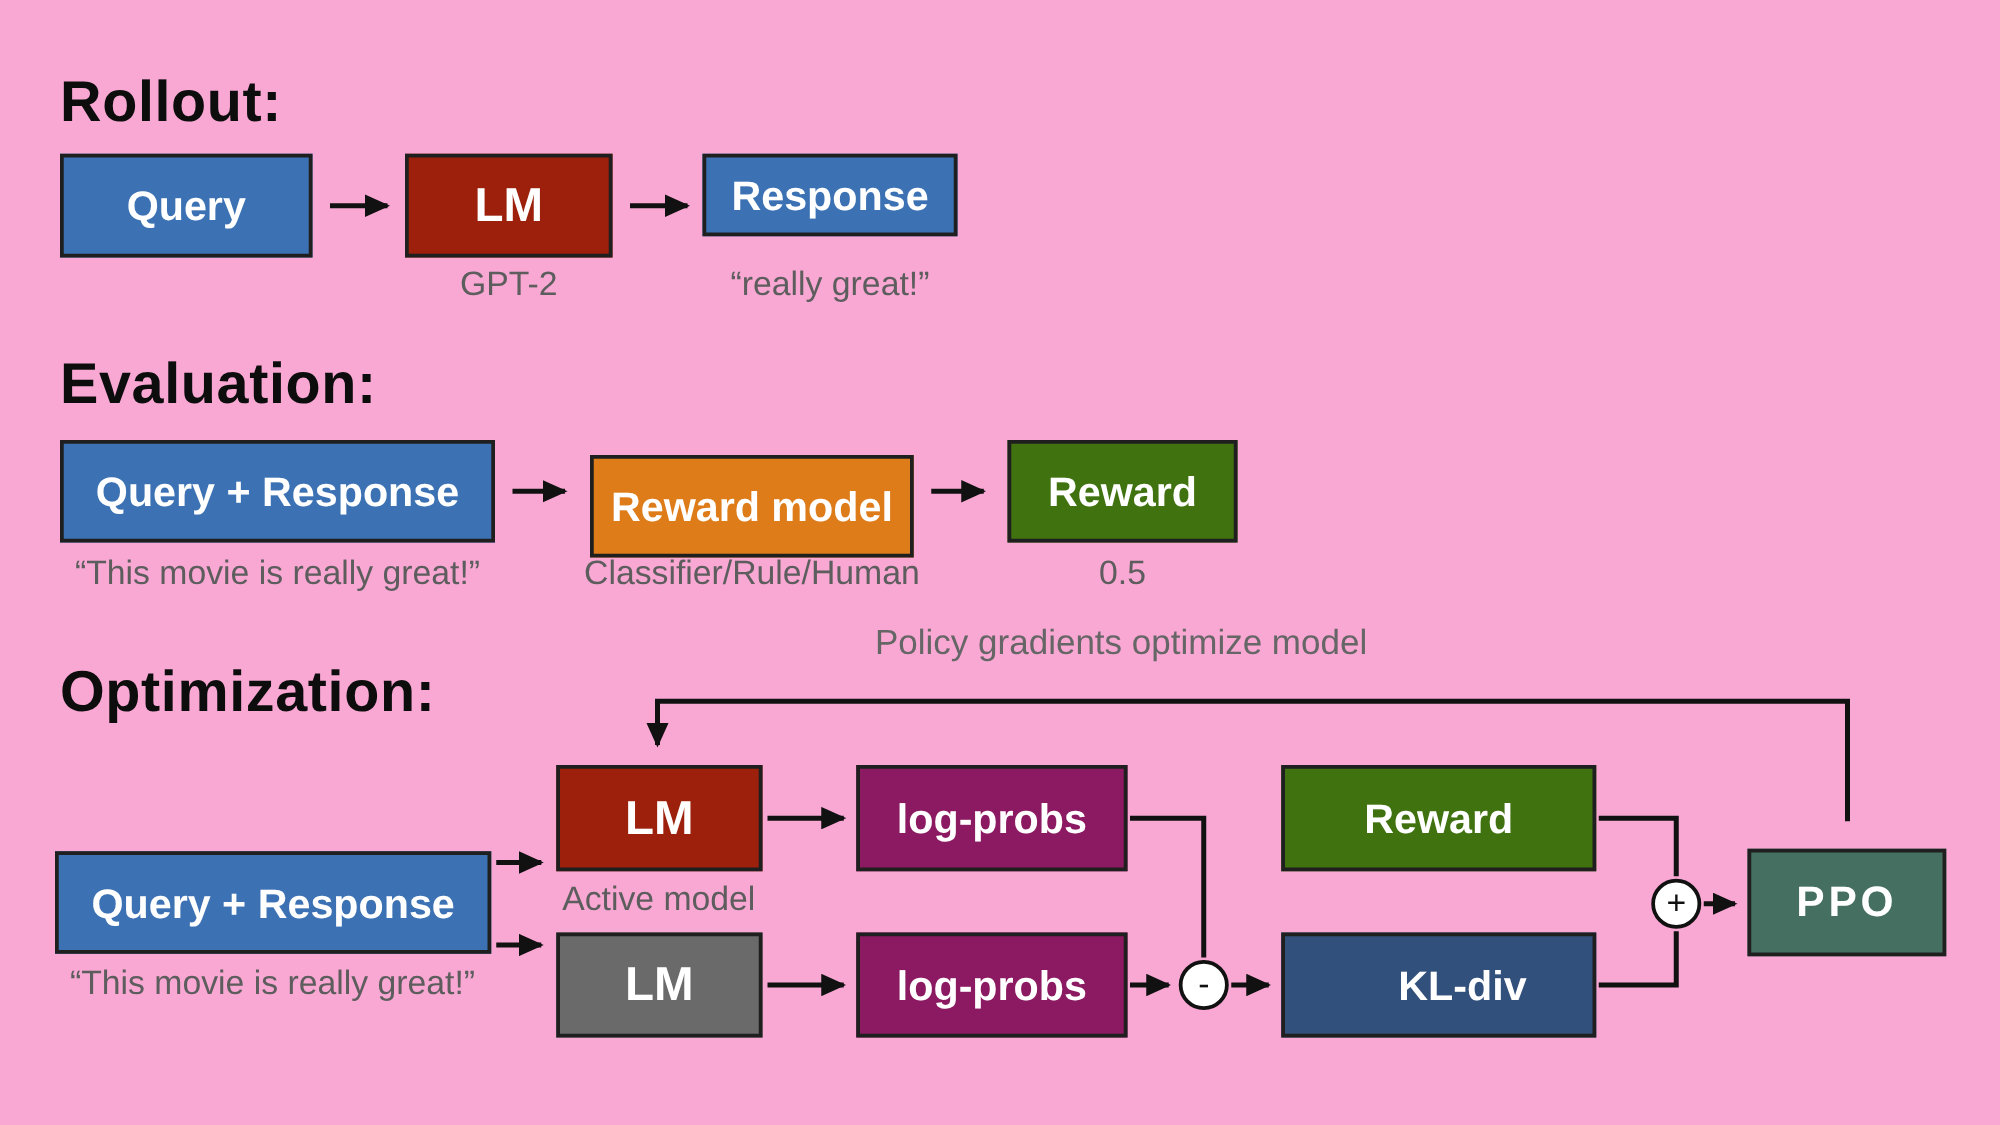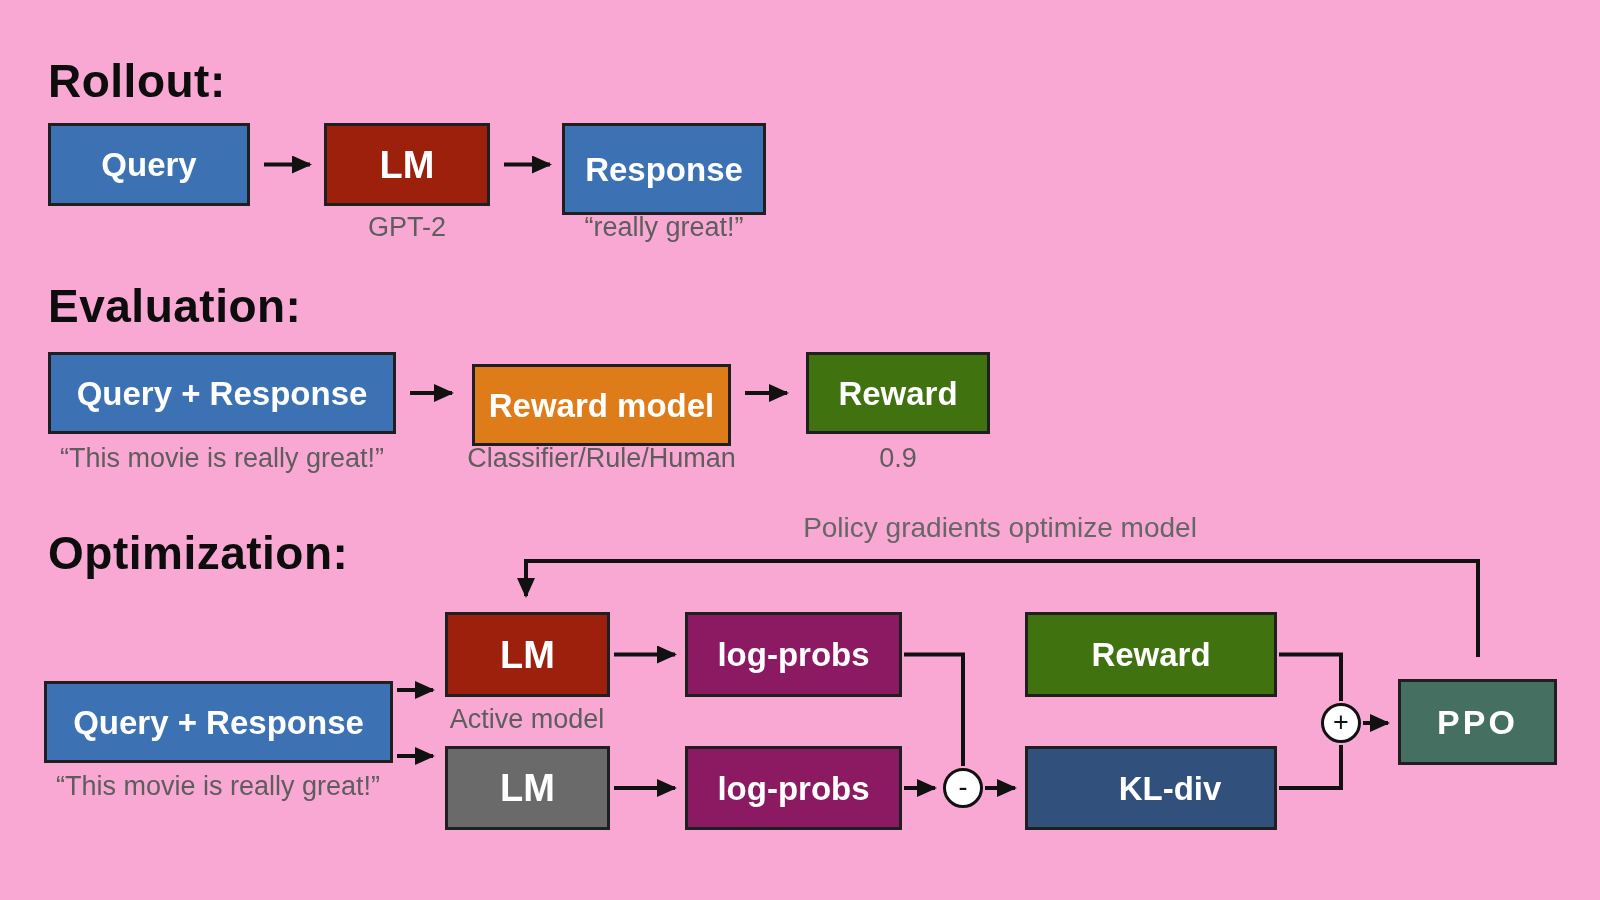--- a/index.html
+++ b/index.html
@@ -6,21 +6,21 @@
   body{font-family:"Liberation Sans","DejaVu Sans",sans-serif;}
   .canvas{position:relative;width:1600px;height:900px;background:#f9a8d4;overflow:hidden;}
   .wires{position:absolute;left:0;top:0;width:1600px;height:900px;pointer-events:none;}
   .heading{position:absolute;color:#0d0d0d;font-weight:bold;font-size:46px;line-height:1;letter-spacing:0.5px;}
   .box{position:absolute;display:flex;align-items:center;justify-content:center;
        color:#ffffff;font-weight:bold;font-size:33px;border:3px solid #1f1f1f;
        box-sizing:border-box;line-height:1;}
   .box.lm-label{font-size:38px;}
   .box.ppo-box{font-size:34px;letter-spacing:3px;}
   .caption{position:absolute;color:#5d5d5d;font-size:27px;text-align:center;line-height:1.15;}
-  .feedback-label{position:absolute;left:700px;top:514px;width:600px;text-align:center;
+  .feedback-label{position:absolute;left:700px;top:500px;width:600px;text-align:left;
                   color:#666666;font-size:28px;line-height:1;}
   .op{position:absolute;width:40px;height:40px;box-sizing:border-box;border:3px solid #111111;
       border-radius:50%;background:#ffffff;display:flex;align-items:center;justify-content:center;
       color:#111111;font-size:27px;line-height:1;padding-bottom:2px;}
 </style>
 </head>
 <body>
 
 <div class="canvas">
 
@@ -52,42 +52,42 @@
   </svg>
 
   <div class="heading" style="left:48px;top:58px;">Rollout:</div>
 
   <div class="box" style="left: 48px; top: 123px; width: 202px; height: 83px; background-color: rgb(60, 114, 180);">
     <span>Query</span>
   </div>
   <div class="box lm-label" style="left: 324px; top: 123px; width: 166px; height: 83px; background-color: rgb(156, 32, 12);">
     <span>LM</span>
   </div>
-  <div class="box" style="left: 562px; top: 123px; width: 204px; height: 92px; background-color: rgb(60, 114, 180); text-align: right;">
+  <div class="box" style="left: 562px; top: 123px; width: 204px; height: 66px; background-color: rgb(60, 114, 180); text-align: right;">
     <span>Response</span>
   </div>
 
   <div class="caption" style="left:307px;top:212px;width:200px;">GPT-2</div>
   <div class="caption" style="left:564px;top:212px;width:200px;">“really great!”</div>
 
   <div class="heading" style="left:48px;top:283px;">Evaluation:</div>
 
   <div class="box" style="left: 48px; top: 352px; width: 348px; height: 82px; background-color: rgb(60, 114, 180);">
     <span>Query + Response</span>
   </div>
   <div class="box" style="left: 472px; top: 352px; width: 259px; height: 82px; background-color: rgb(222, 124, 26); margin-top: 12px;">
     <span>Reward model</span>
   </div>
   <div class="box" style="left: 806px; top: 352px; width: 184px; height: 82px; background-color: rgb(64, 114, 15);">
     <span>Reward</span>
   </div>
 
   <div class="caption" style="left:22px;top:443px;width:400px;">“This movie is really great!”</div>
   <div class="caption" style="left:441px;top:443px;width:321px;">Classifier/Rule/Human</div>
-  <div class="caption" style="left:848px;top:443px;width:100px;">0.9</div>
+  <div class="caption" style="left:848px;top:443px;width:100px;">0.5</div>
 
   <div class="heading" style="left:48px;top:530px;">Optimization:</div>
 
   <div class="feedback-label">Policy gradients optimize model</div>
 
   <div class="box" style="left: 44px; top: 681px; width: 349px; height: 82px; background-color: rgb(60, 114, 180);">
     <span>Query + Response</span>
   </div>
   <div class="caption" style="left:18px;top:771px;width:400px;">“This movie is really great!”</div>
 

